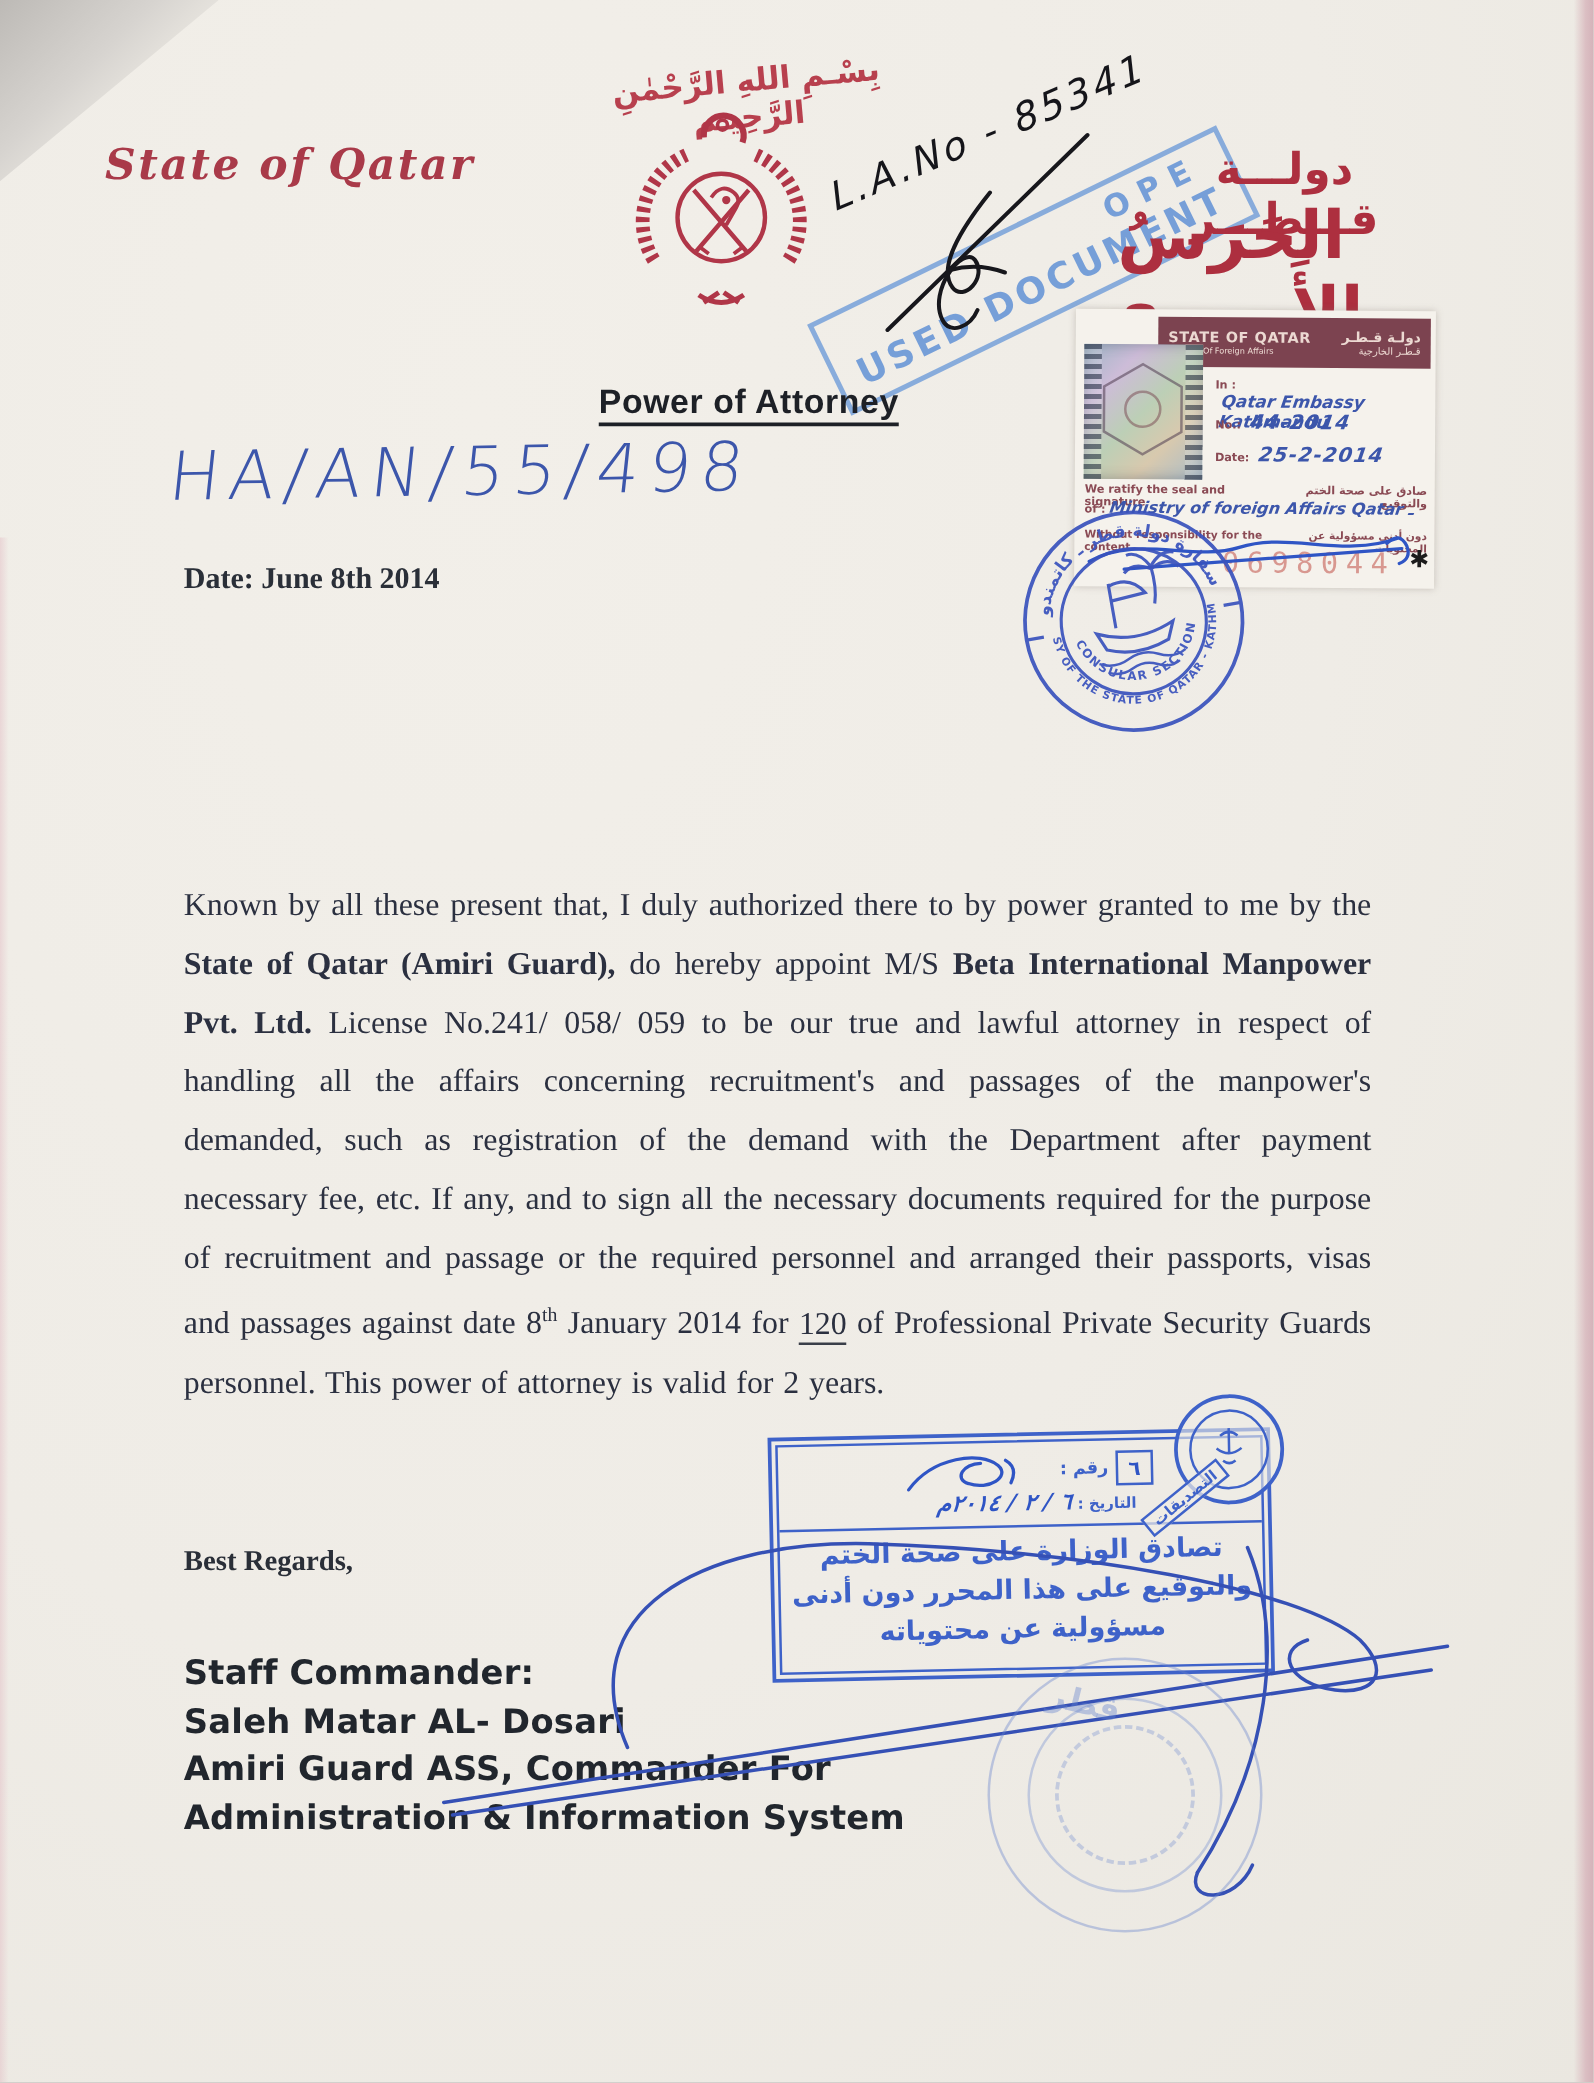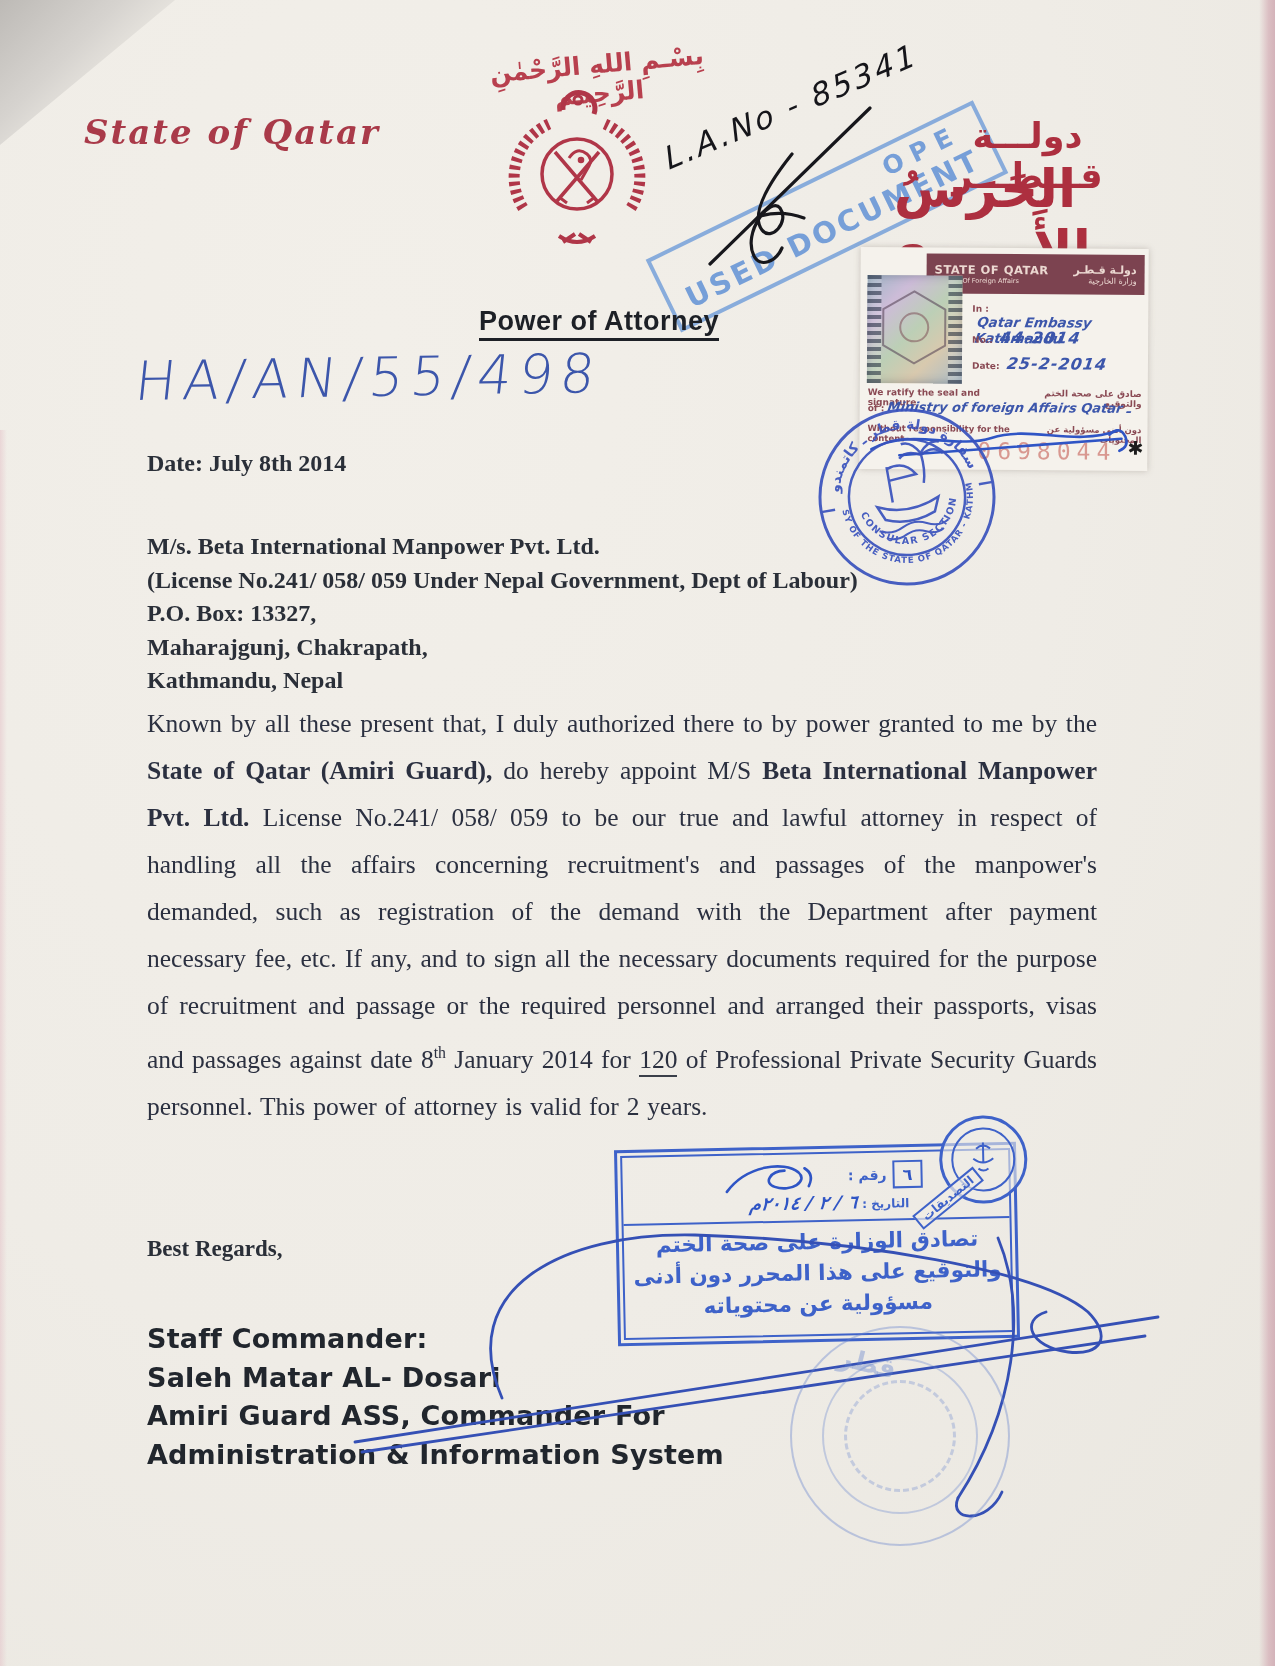--- a/index.html
+++ b/index.html
@@ -161,21 +161,21 @@
   <div class="ar-red line2" dir="rtl">الحَرَسُ الأَمِيـري</div>
 
   <div class="sticker">
     <div class="band">
       <div class="en">
         <div class="t">STATE OF QATAR</div>
         <div class="s">Ministry Of Foreign Affairs</div>
       </div>
       <div class="ar" dir="rtl">
         <div class="t">دولـة قـطـر</div>
-        <div class="s">وزارة الخارجية</div>
+        <div class="s">قـطـر الخارجية</div>
       </div>
     </div>
     <div class="holo">
       <div class="hz"></div>
       <div class="hz r"></div>
       <svg width="95" height="108" viewBox="0 0 95 108">
         <polygon points="47,16 78,34 78,70 47,88 16,70 16,34" fill="none" stroke="rgba(80,60,80,.55)" stroke-width="2"></polygon>
         <circle cx="47" cy="52" r="14" fill="none" stroke="rgba(120,70,80,.5)" stroke-width="2"></circle>
       </svg>
     </div>
@@ -232,28 +232,21 @@
     </g>
     <g fill="#3952bd" font-family="DejaVu Sans, sans-serif">
       <text font-size="14" font-weight="bold"><textPath href="#arcT" startOffset="50%" text-anchor="middle">سفارة دولة قطر ـ كاتمندو</textPath></text>
       <text font-size="8.6" font-weight="bold" letter-spacing="1"><textPath href="#arcB" startOffset="50%" text-anchor="middle">EMBASSY OF THE STATE OF QATAR - KATHMANDU</textPath></text>
       <text font-size="9.6" font-weight="bold" letter-spacing="1.5"><textPath href="#arcI" startOffset="50%" text-anchor="middle">CONSULAR SECTION</textPath></text>
     </g>
   </svg>
 
   <div class="doc-title">Power of Attorney</div>
   <div class="ref-hand">HA/AN/55/498</div>
-  <div class="date-line">Date: July 8th 2014</div>
-  <div class="recipient">
-      <div class="addr-line">M/s. Beta International Manpower Pvt. Ltd.</div>
-      <div class="addr-line">(License No.241/ 058/ 059 Under Nepal Government, Dept of Labour)</div>
-      <div class="addr-line">P.O. Box: 13327,</div>
-      <div class="addr-line">Maharajgunj, Chakrapath,</div>
-      <div class="addr-line">Kathmandu, Nepal</div>
-    </div>
+  <div class="date-line">Date: June 8th 2014</div>
 
   <div class="body-par"><span>Known by all these present that, I duly authorized there to by power granted to me by the </span><span style="font-weight: bold;">State of Qatar (Amiri Guard),</span><span> do hereby appoint M/S </span><span style="font-weight: bold;">Beta International Manpower Pvt. Ltd.</span><span> License No.241/ 058/ 059 to be our true and lawful attorney in respect of handling all the affairs concerning recruitment's and passages of the manpower's demanded, such as registration of the demand with the Department after payment necessary fee, etc. If any, and to sign all the necessary documents required for the purpose of recruitment and passage or the required personnel and arranged their passports, visas and passages against date 8</span><sup>th</sup><span> January 2014 for </span><span class="hand-underline">120</span><span> of Professional Private Security Guards personnel. This power of attorney is valid for 2 years.</span></div>
 
   <div class="closing">Best Regards,</div>
   <div class="signatory">
       <div class="sig-line">Staff Commander:</div>
       <div class="sig-line">Saleh Matar AL- Dosari</div>
       <div class="sig-line">Amiri Guard ASS, Commander For</div>
       <div class="sig-line">Administration &amp; Information System</div>
     </div>

